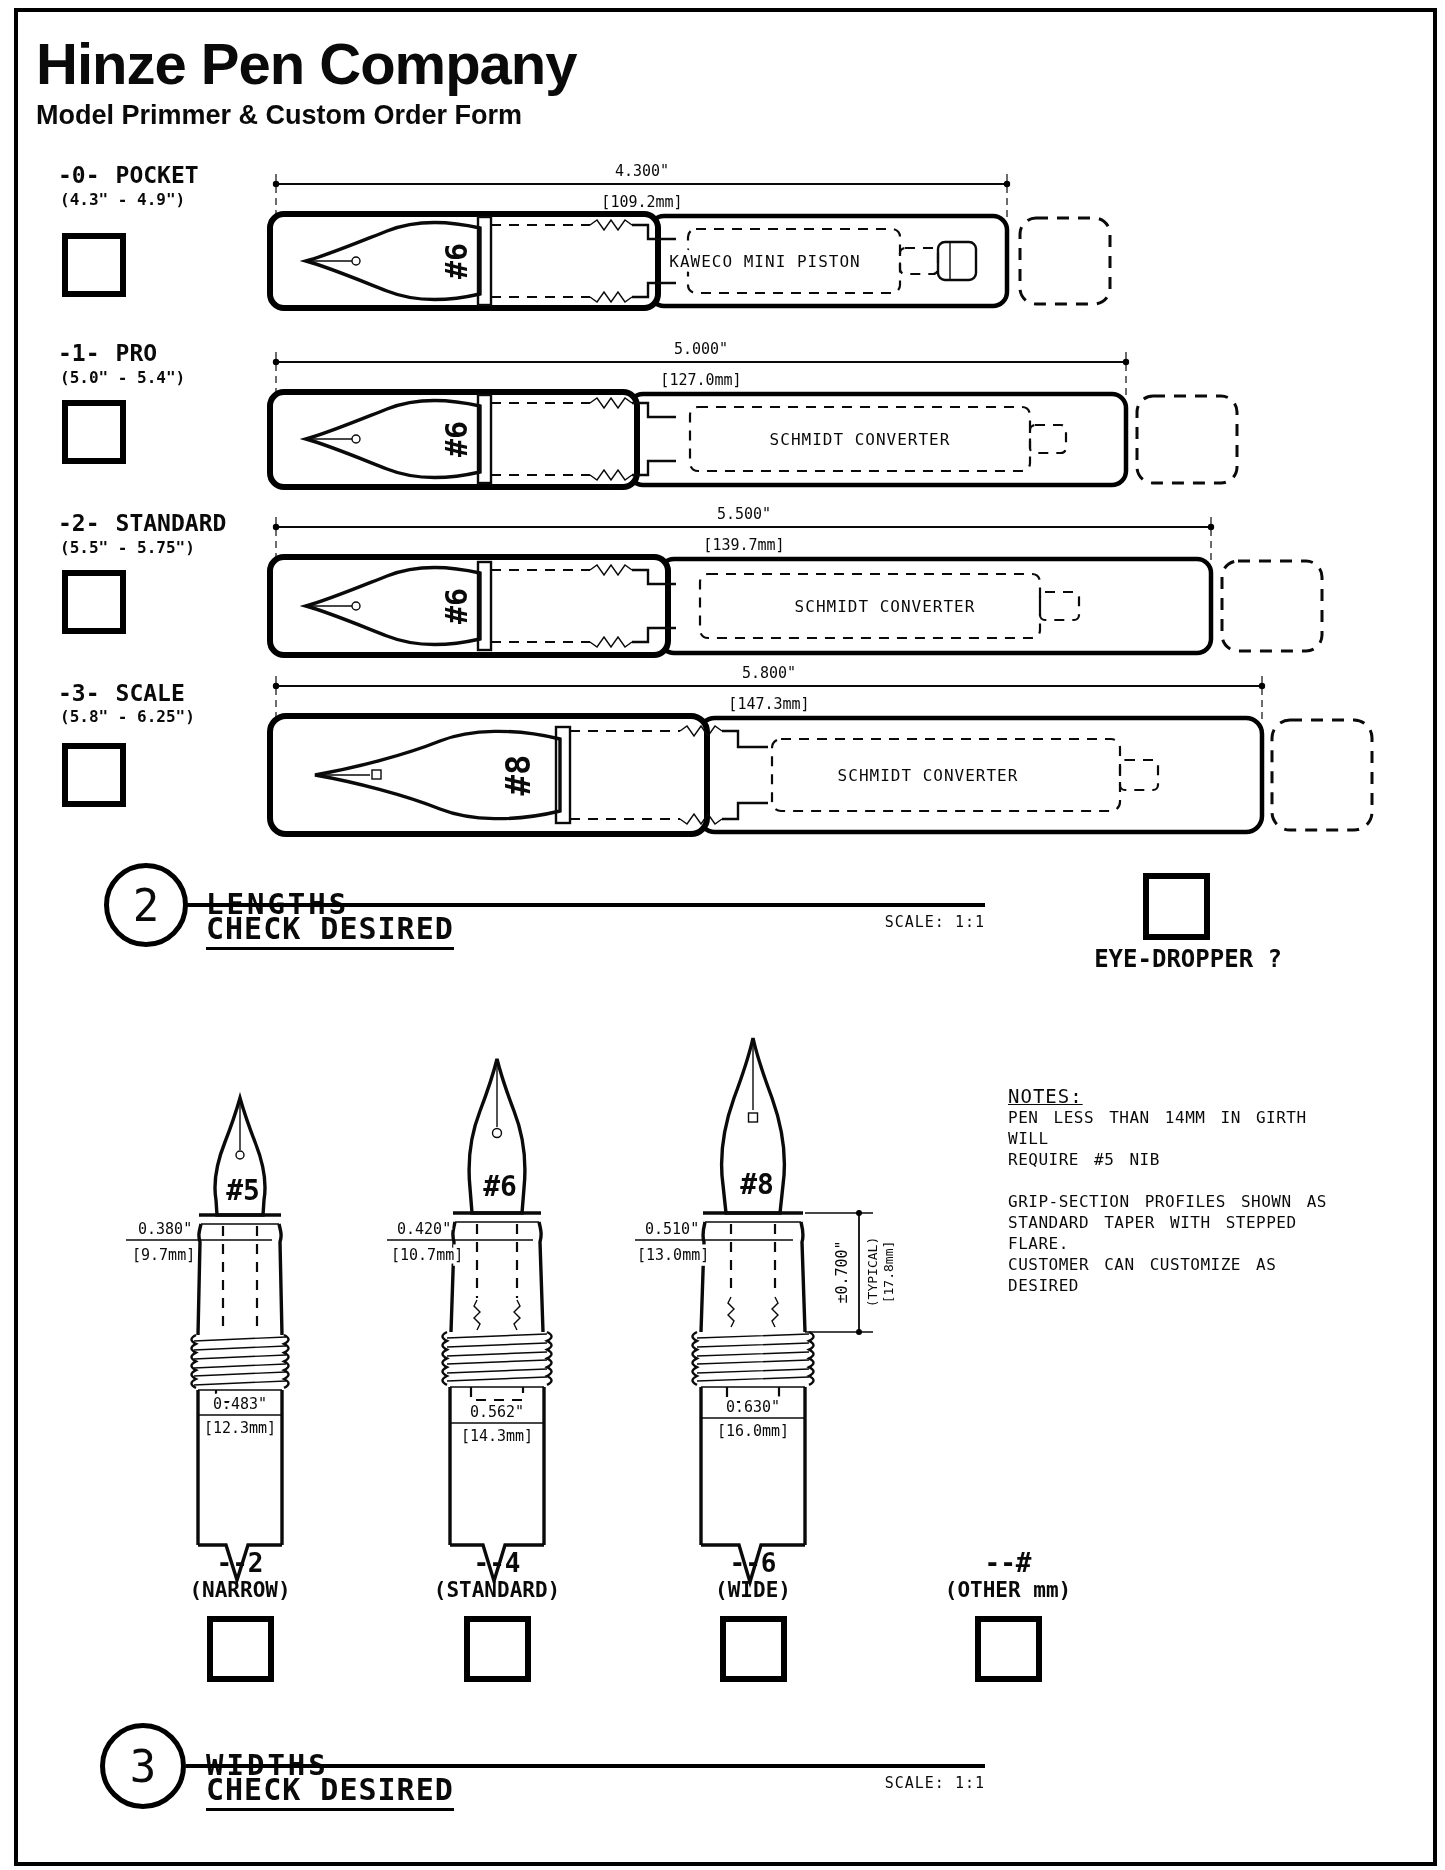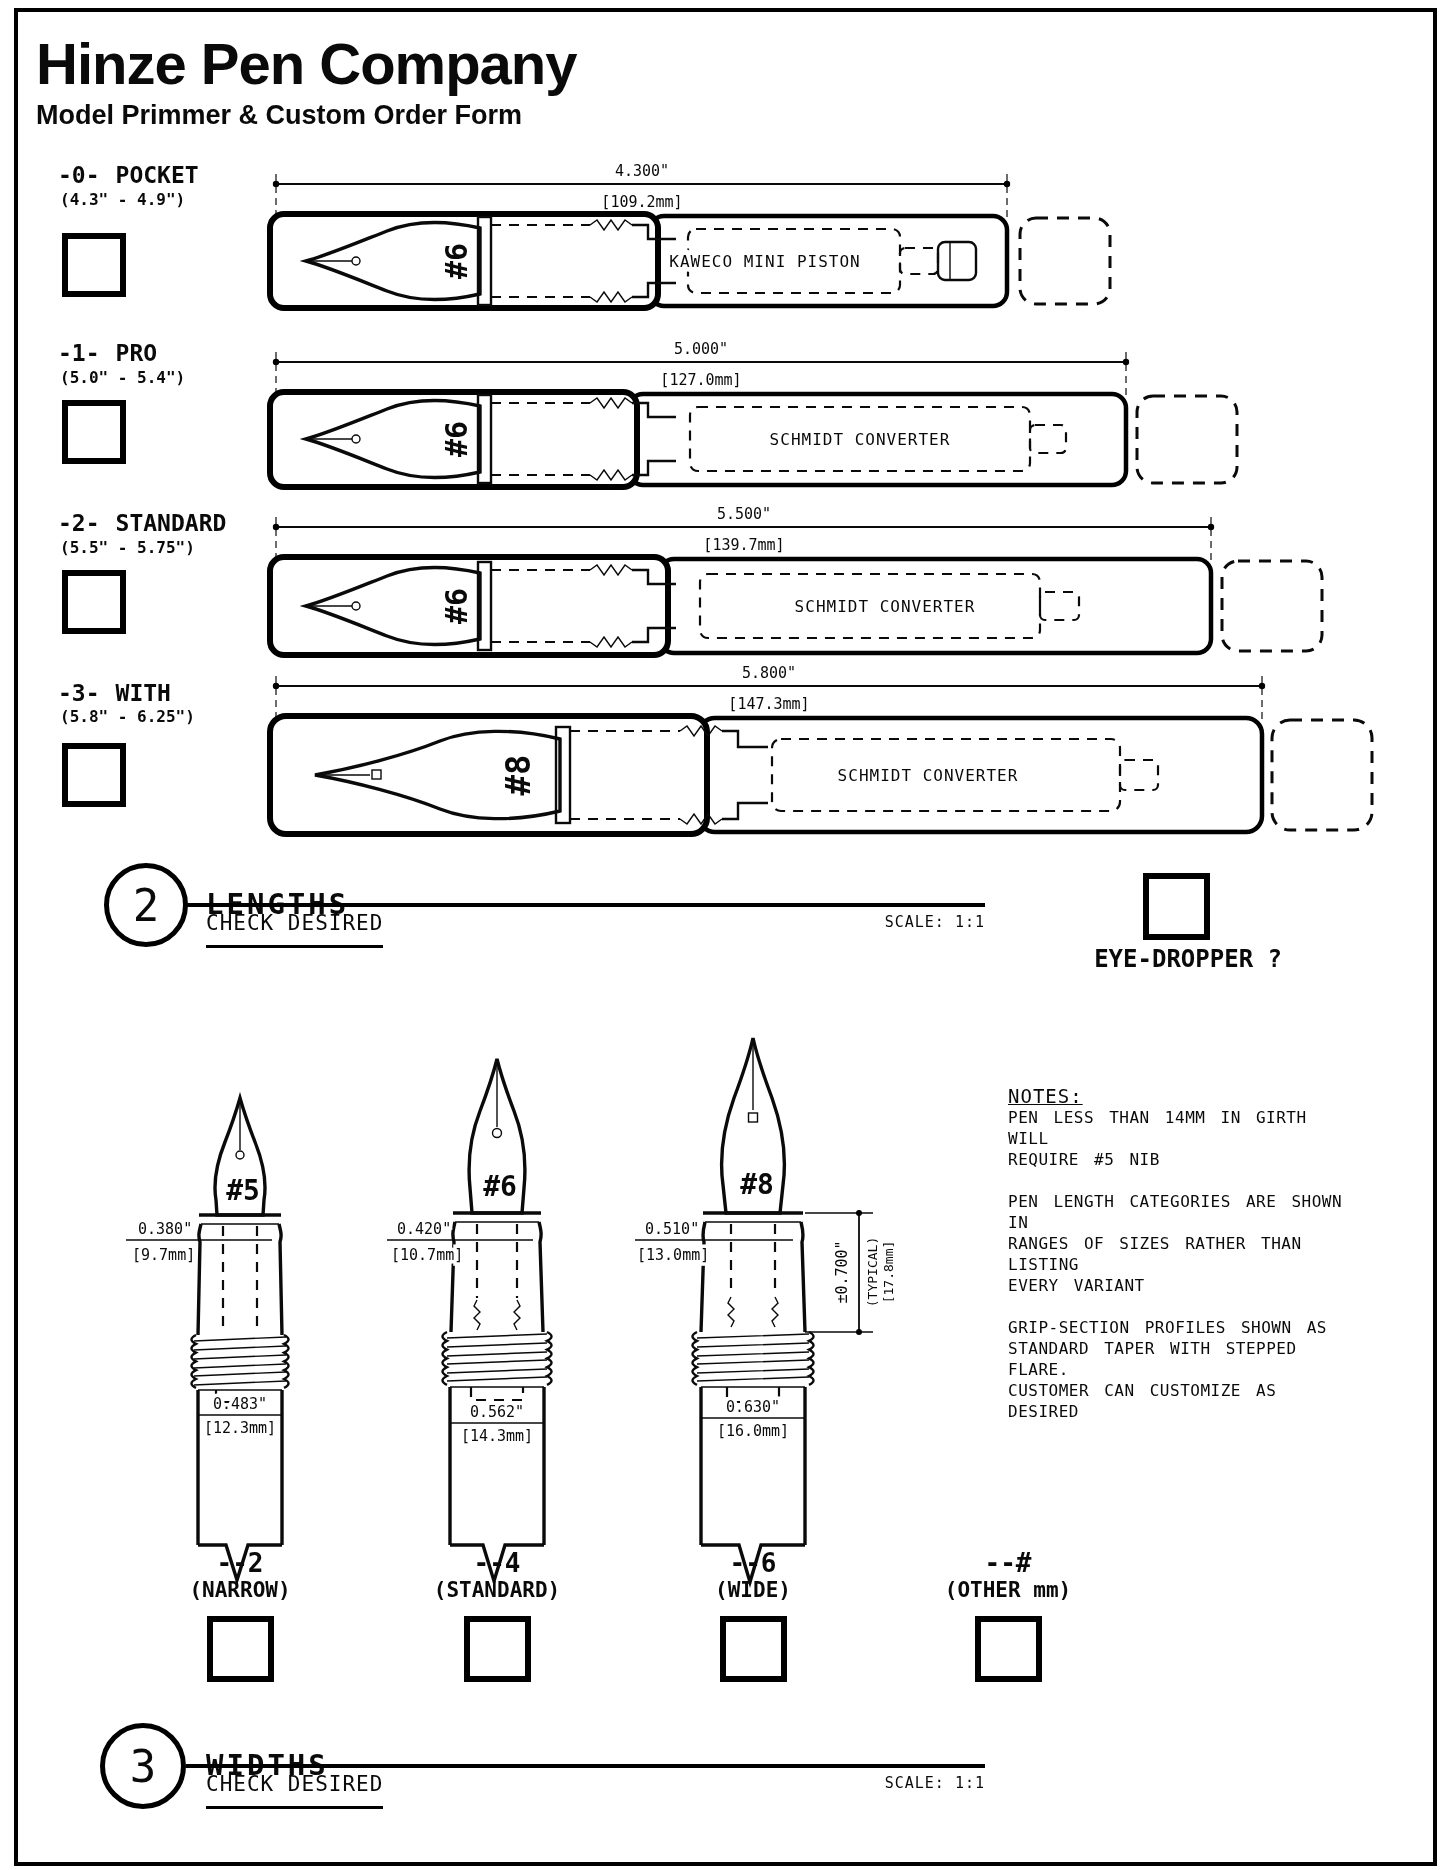--- a/index.html
+++ b/index.html
@@ -13,21 +13,21 @@
   .rowlab{left:58px;font-size:23px;font-weight:700;white-space:nowrap;}
   .rowlab .rn{margin-left:16px;}
   .rowrange{left:60px;font-size:16px;font-weight:700;white-space:nowrap;}
   .chk{border:6px solid #000;background:#fff;}
   .chk-len{left:62px;width:52px;height:52px;}
   .row-svg{position:absolute;}
   .seccircle{border:5px solid #000;border-radius:50%;display:flex;align-items:center;justify-content:center;
              font-size:44px;font-family:"DejaVu Sans Mono",monospace;}
   .secrule{background:#000;height:4px;}
   .sectitle{font-size:29px;font-weight:700;letter-spacing:3px;margin-top:21px;}
-  .seccheck{font-size:21px;font-weight:400;border-bottom:3px solid #000;padding-bottom:10px;letter-spacing:1px;}
+  .seccheck{font-size:30px;font-weight:700;border-bottom:3px solid #000;padding-bottom:1px;letter-spacing:1px;}
   .secscale{width:170px;text-align:right;font-size:15px;letter-spacing:1px;}
   .eyelabel{width:220px;text-align:right;font-size:24px;font-weight:700;}
   .wcode{width:200px;text-align:center;font-size:26px;font-weight:700;}
   .wname{width:220px;text-align:center;font-size:21px;font-weight:700;white-space:nowrap;}
   .chk-w{width:55px;height:54px;}
   .notes{left:1008px;top:1085px;width:352px;}
   .notes-title{font-size:19px;text-decoration:underline;letter-spacing:1px;}
   .notes p{margin:0 0 21px 0;}
   .notes .nline{font-size:16px;line-height:21px;letter-spacing:0.5px;word-spacing:5px;}
   
@@ -71,21 +71,21 @@
   <div class="abs rowrange cad" style="top:368px">(5.0" - 5.4")</div>
   <div class="abs chk chk-len" style="top:400px"></div>
 
   <div class="abs rowlab cad" style="top:510px">
     <span>-2-</span><span class="rn">STANDARD</span>
   </div>
   <div class="abs rowrange cad" style="top:538px">(5.5" - 5.75")</div>
   <div class="abs chk chk-len" style="top:570px"></div>
 
   <div class="abs rowlab cad" style="top:680px">
-    <span>-3-</span><span class="rn">WITH</span>
+    <span>-3-</span><span class="rn">SCALE</span>
   </div>
   <div class="abs rowrange cad" style="top:707px">(5.8" - 6.25")</div>
   <div class="abs chk chk-len" style="top:743px"></div>
 
   <svg class="row-svg" style="left:260px;top:154px" width="1180" height="200" viewBox="0 0 1180 200">
     <g>
       <line class="xl" x1="16" y1="20" x2="16" y2="66"></line>
         <line class="xl" x1="747" y1="20" x2="747" y2="66"></line>
       <line class="dl" x1="16" y1="30" x2="747" y2="30"></line>
       <circle cx="16" cy="30" r="3.2"></circle>
@@ -358,25 +358,20 @@
     </g>
   </svg>
 
   <div class="abs notes cad">
     <div class="notes-title">NOTES:</div>
     <p>
       <span class="nline" style="display:block">PEN LESS THAN 14MM IN GIRTH WILL</span>
       <span class="nline" style="display:block">REQUIRE #5 NIB</span>
     </p>
     <p>
-      <span class="nline" style="display:block">PEN LENGTH CATEGORIES ARE SHOWN IN</span>
-      <span class="nline" style="display:block">RANGES OF SIZES RATHER THAN LISTING</span>
-      <span class="nline" style="display:block">EVERY VARIANT</span>
-    </p>
-    <p>
       <span class="nline" style="display:block">GRIP-SECTION PROFILES SHOWN AS</span>
       <span class="nline" style="display:block">STANDARD TAPER WITH STEPPED FLARE.</span>
       <span class="nline" style="display:block">CUSTOMER CAN CUSTOMIZE AS DESIRED</span>
     </p>
   </div>
 
   <div class="abs wcode cad" style="left:140px;top:1548px">--2</div>
   <div class="abs wname cad" style="left:130px;top:1578px">(NARROW)</div>
   <div class="abs chk chk-w" style="left:207px;top:1616px"></div>
 

